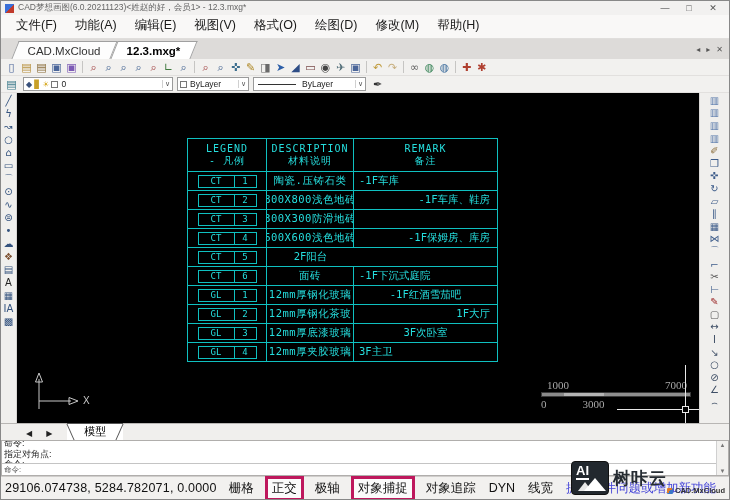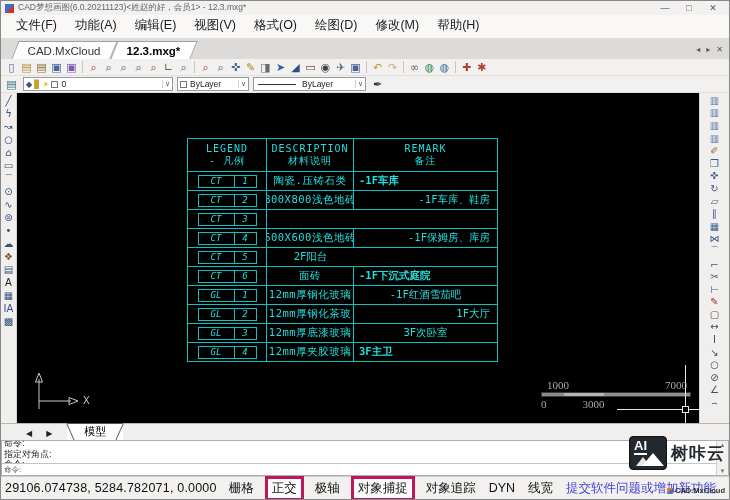--- a/index.html
+++ b/index.html
@@ -45,24 +45,24 @@
   .canvas{flex:1;background:#000;position:relative;overflow:hidden;cursor:crosshair;}
   
   .cadtable{position:absolute;left:170px;top:45px;width:311px;border:1px solid #0fc0c0;color:#25dede;font-family:"DejaVu Sans Mono","DejaVu Sans",monospace;}
   .thead{display:grid;grid-template-columns:79px 87px 143px;height:32px;}
   .thead .hc{border-right:1px solid #0fc0c0;display:flex;flex-direction:column;align-items:center;justify-content:center;font-size:10px;line-height:12px;letter-spacing:1px;}
   .thead .hc:last-child{border-right:none;}
   .trow{display:grid;grid-template-columns:79px 87px 143px;height:19px;border-top:1px solid #0fc0c0;}
   .cell{display:flex;align-items:center;font-size:10.5px;overflow:hidden;white-space:nowrap;}
   .cell.legend{justify-content:center;border-right:1px solid #0fc0c0;}
   .cell.desc{justify-content:center;border-right:1px solid #0fc0c0;letter-spacing:0.5px;}
-  .cell.remark[data-align="left"]{justify-content:flex-start;padding-left:5px;font-weight:bold;}
+  .cell.remark[data-align="left"]{justify-content:flex-start;padding-left:5px;}
   .cell.remark[data-align="center"]{justify-content:center;}
   .cell.remark[data-align="right"]{justify-content:flex-end;padding-right:7px;}
-  .lgbox{display:flex;border:1px solid #0fc0c0;height:13px;font-size:9px;line-height:11px;font-style:italic;}
+  .lgbox{display:flex;border:1px solid #0fc0c0;height:13px;font-size:9px;line-height:11px;}
   .lgbox .code{width:36px;text-align:center;border-right:1px solid #0fc0c0;}
   .lgbox .num{width:21px;text-align:center;}
   
   .ucs{position:absolute;left:14px;top:278px;}
   .ucs-x-label{position:absolute;left:52px;top:24px;color:#c8c8c8;font-size:10px;}
   
   .scalebar{position:absolute;left:524px;top:286px;width:150px;color:#a8a8a8;font-size:11px;font-family:Liberation Serif, serif;}
   .sb-top{display:flex;justify-content:space-between;padding:0 4px 1px 6px;}
   .sb-bar{height:5px;display:flex;border:1px solid #3a3a3a;}
   .sb-bar i{display:block;height:100%;}
@@ -86,21 +86,21 @@
   .cmd-input{border-top:1px solid #c4c4c4;font-size:7.5px;color:#555;padding:1px 2px;}
   .cmd-scroll{position:absolute;right:0;top:0;bottom:0;width:12px;background:#f2f1ef;border-left:1px solid #d0d0d0;display:flex;flex-direction:column;justify-content:space-between;align-items:center;font-size:6px;color:#777;padding:1px 0;}
   
   .statusbar{height:23px;background:#f2f1ef;border-top:1px solid #d0cecc;display:flex;align-items:center;padding:0 4px;font-size:12.5px;color:#111;flex:0 0 auto;white-space:nowrap;}
   .coords{margin-right:10px;letter-spacing:0.2px;}
   .stoggles{display:flex;align-items:center;}
   .stog{margin-right:9px;padding:1px 2px;}
   .stog[data-boxed="true"]{border:3px solid #be185d;padding:1px 4px;background:#fbfbfb;}
   .slink{color:#4343d8;margin-left:2px;}
   
-  .watermark{position:absolute;right:4px;bottom:4px;z-index:10;display:flex;flex-direction:column;align-items:flex-end;pointer-events:none;gap:16px;}
+  .watermark{position:absolute;right:4px;bottom:4px;z-index:10;display:flex;flex-direction:row;align-items:flex-end;pointer-events:none;}
   .wm-row{display:flex;align-items:center;gap:4px;}
   .wm-box{width:38px;height:34px;background:#22282e;border-radius:4px;position:relative;overflow:hidden;border:1px solid #111;}
   .wm-ai{position:absolute;left:4px;top:1px;color:#fff;font-weight:bold;font-size:13px;border-bottom:2px solid #fff;line-height:15px;}
   .wm-mtn{position:absolute;right:2px;bottom:3px;width:0;height:0;border-left:11px solid transparent;border-right:11px solid transparent;border-bottom:13px solid #fff;}
   .wm-mtn2{position:absolute;right:16px;bottom:3px;width:0;height:0;border-left:7px solid transparent;border-right:7px solid transparent;border-bottom:9px solid #e8e8e8;}
   .wm-brand{font-size:17px;font-weight:bold;color:#262c32;letter-spacing:1px;}
   .wm-sub{display:flex;align-items:center;gap:2px;margin-top:0px;font-size:7.5px;font-weight:bold;color:#333;}
   .wm-subico{width:6px;height:6px;background:linear-gradient(135deg,#e07b28 50%,#3a76c8 50%);border-radius:1px;}
 </style>
 </head>
@@ -278,20 +278,21 @@
               <div class="cell remark" data-align="right">-1F车库、鞋房</div>
             </div>
 
             <div class="trow">
               <div class="cell legend">
                 <span class="lgbox">
                   <span class="code">CT</span>
                   <span class="num">3</span>
                 </span>
               </div>
+              <div class="cell desc">300X300防滑地砖</div>
             </div>
 
             <div class="trow">
               <div class="cell legend">
                 <span class="lgbox">
                   <span class="code">CT</span>
                   <span class="num">4</span>
                 </span>
               </div>
               <div class="cell desc">600X600浅色地砖</div>

